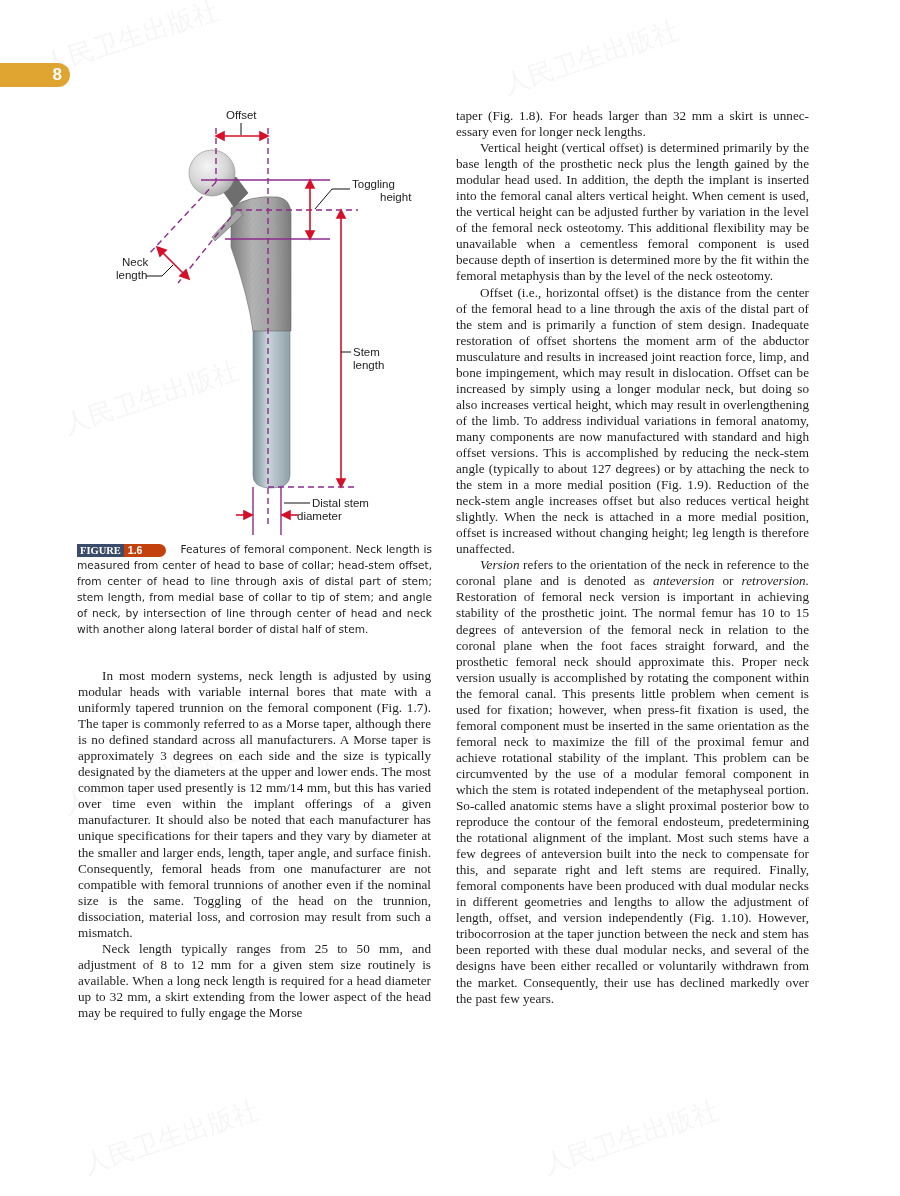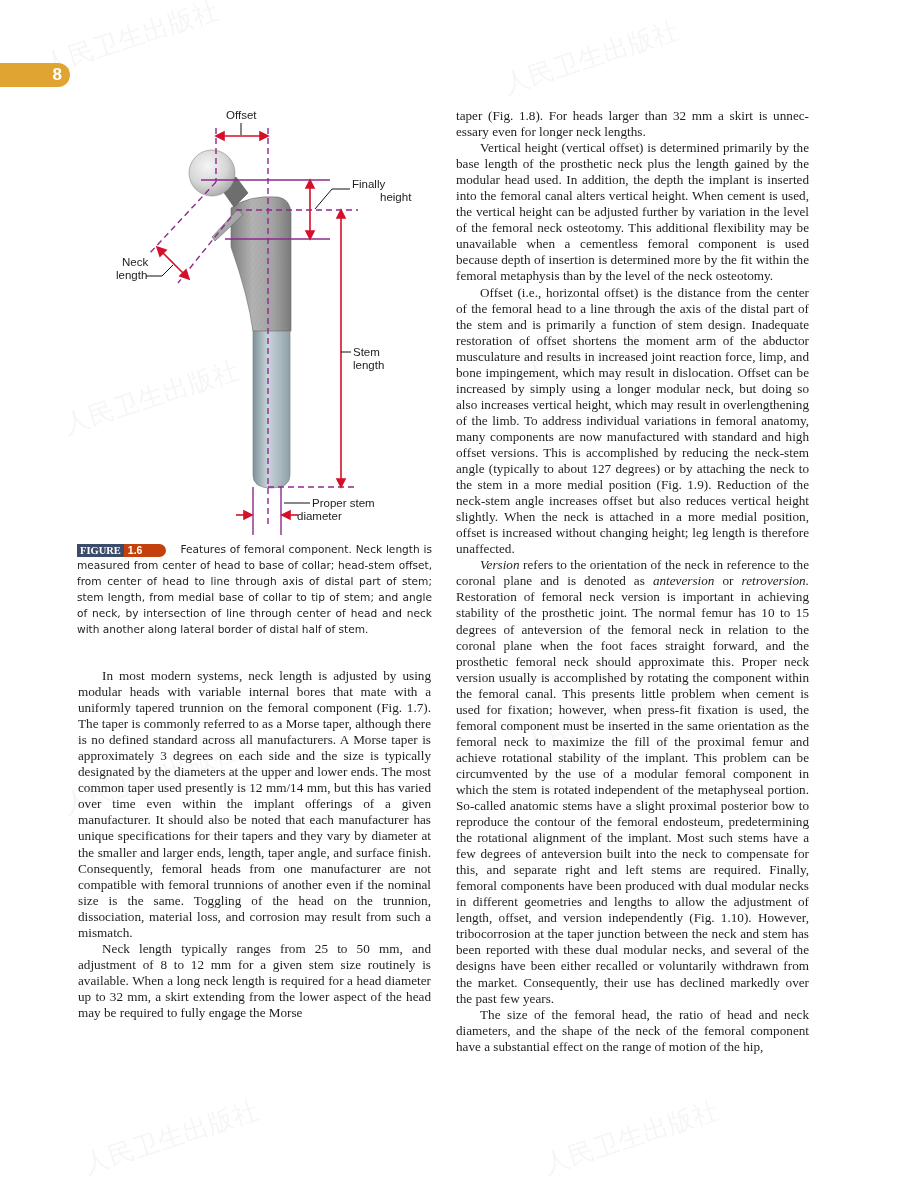--- a/index.html
+++ b/index.html
@@ -110,38 +110,37 @@
 
     <g stroke="#111" stroke-width="1" fill="none">
       <line x1="141" y1="18" x2="141" y2="30"></line>
       <polyline points="215,104 232,84 250,84"></polyline>
       <polyline points="46,171 62,171 73,160"></polyline>
       <line x1="241" y1="247" x2="251" y2="247"></line>
       <line x1="184" y1="398" x2="210" y2="398"></line>
     </g>
   </svg>
   <div class="flabel" style="left:126px;top:4px;">Offset</div>
-  <div class="flabel" style="left:252px;top:73px;">Finally</div>
+  <div class="flabel" style="left:252px;top:73px;">Toggling</div>
   <div class="flabel" style="left:252px;top:86px;margin-left:28px;">height</div>
   <div class="flabel" style="left:22px;top:151px;">Neck</div>
   <div class="flabel" style="left:16px;top:164px;">length</div>
   <div class="flabel" style="left:253px;top:241px;">Stem</div>
   <div class="flabel" style="left:253px;top:254px;">length</div>
-  <div class="flabel" style="left:212px;top:392px;">Proper stem</div>
+  <div class="flabel" style="left:212px;top:392px;">Distal stem</div>
   <div class="flabel" style="left:197px;top:405px;">diameter</div>
 </div>
 
 <div class="caption">
   <span class="fig-badge"><span class="fb1">FIGURE</span><span class="fb2">1.6</span></span><span>Features of femoral component. Neck length is measured from center of head to base of collar; head-stem offset, from center of head to line through axis of distal part of stem; stem length, from medial base of collar to tip of stem; and angle of neck, by intersection of line through center of head and neck with another along lateral border of distal half of stem.</span>
 </div>
 
 <div class="col col-left">
   <p class="ind">In most modern systems, neck length is adjusted by using modular heads with variable internal bores that mate with a uniformly tapered trunnion on the femoral compo­nent (Fig. 1.7). The taper is commonly referred to as a Morse taper, although there is no defined standard across all manu­facturers. A Morse taper is approximately 3 degrees on each side and the size is typically designated by the diameters at the upper and lower ends. The most common taper used presently is 12 mm/14 mm, but this has varied over time even within the implant offerings of a given manufacturer. It should also be noted that each manufacturer has unique specifications for their tapers and they vary by diameter at the smaller and larger ends, length, taper angle, and surface fin­ish. Consequently, femoral heads from one manufacturer are not compatible with femoral trunnions of another even if the nominal size is the same. Toggling of the head on the trun­nion, dissociation, material loss, and corrosion may result from such a mismatch.</p>
   <p class="ind">Neck length typically ranges from 25 to 50 mm, and adjustment of 8 to 12 mm for a given stem size routinely is available. When a long neck length is required for a head diameter up to 32 mm, a skirt extending from the lower aspect of the head may be required to fully engage the Morse</p>
 </div>
 
 <div class="col col-right">
   <p>taper (Fig. 1.8). For heads larger than 32 mm a skirt is unnec­essary even for longer neck lengths.</p>
   <p class="ind">Vertical height (vertical offset) is determined primarily by the base length of the prosthetic neck plus the length gained by the modular head used. In addition, the depth the implant is inserted into the femoral canal alters vertical height. When cement is used, the vertical height can be adjusted further by variation in the level of the femoral neck osteotomy. This additional flexibility may be unavailable when a cement­less femoral component is used because depth of insertion is determined more by the fit within the femoral metaphysis than by the level of the neck osteotomy.</p>
   <p class="ind">Offset (i.e., horizontal offset) is the distance from the cen­ter of the femoral head to a line through the axis of the distal part of the stem and is primarily a function of stem design. Inadequate restoration of offset shortens the moment arm of the abductor musculature and results in increased joint reac­tion force, limp, and bone impingement, which may result in dislocation. Offset can be increased by simply using a lon­ger modular neck, but doing so also increases vertical height, which may result in overlengthening of the limb. To address individual variations in femoral anatomy, many components are now manufactured with standard and high offset ver­sions. This is accomplished by reducing the neck-stem angle (typically to about 127 degrees) or by attaching the neck to the stem in a more medial position (Fig. 1.9). Reduction of the neck-stem angle increases offset but also reduces vertical height slightly. When the neck is attached in a more medial position, offset is increased without changing height; leg length is therefore unaffected.</p>
   <p class="ind"><em>Version</em><span> refers to the orientation of the neck in reference to the coronal plane and is denoted as </span><em>anteversion</em><span> or </span><em>retro­version.</em><span> Restoration of femoral neck version is important in achieving stability of the prosthetic joint. The normal femur has 10 to 15 degrees of anteversion of the femoral neck in rela­tion to the coronal plane when the foot faces straight forward, and the prosthetic femoral neck should approximate this. Proper neck version usually is accomplished by rotating the component within the femoral canal. This presents little prob­lem when cement is used for fixation; however, when press-fit fixation is used, the femoral component must be inserted in the same orientation as the femoral neck to maximize the fill of the proximal femur and achieve rotational stability of the implant. This problem can be circumvented by the use of a modular femoral component in which the stem is rotated independent of the metaphyseal portion. So-called anatomic stems have a slight proximal posterior bow to reproduce the contour of the femoral endosteum, predetermining the rota­tional alignment of the implant. Most such stems have a few degrees of anteversion built into the neck to compensate for this, and separate right and left stems are required. Finally, femoral components have been produced with dual modular necks in different geometries and lengths to allow the adjust­ment of length, offset, and version independently (Fig. 1.10). However, tribocorrosion at the taper junction between the neck and stem has been reported with these dual modular necks, and several of the designs have been either recalled or voluntarily withdrawn from the market. Consequently, their use has declined markedly over the past few years.</span></p>
-  <p class="ind">The size of the femoral head, the ratio of head and neck diameters, and the shape of the neck of the femoral compo­nent have a substantial effect on the range of motion of the hip,</p>
 </div>
 
 </body></html>

